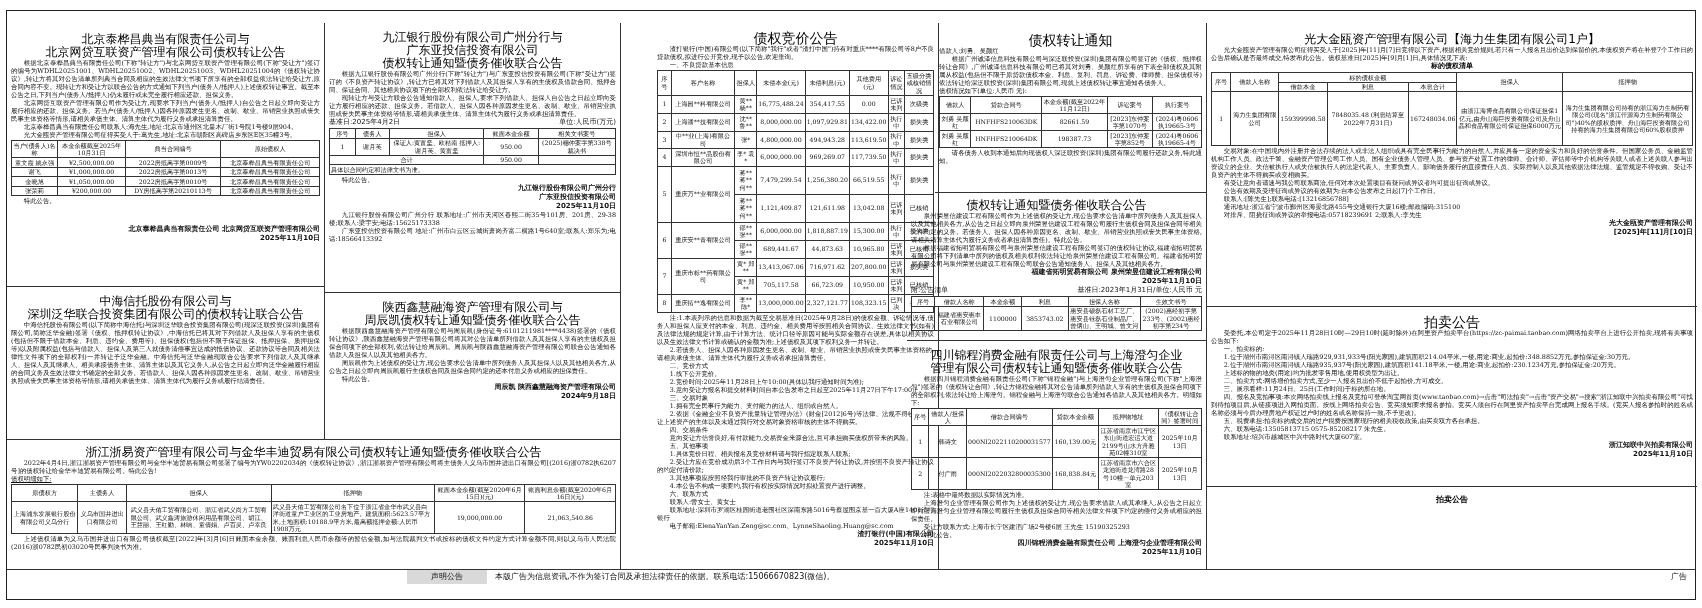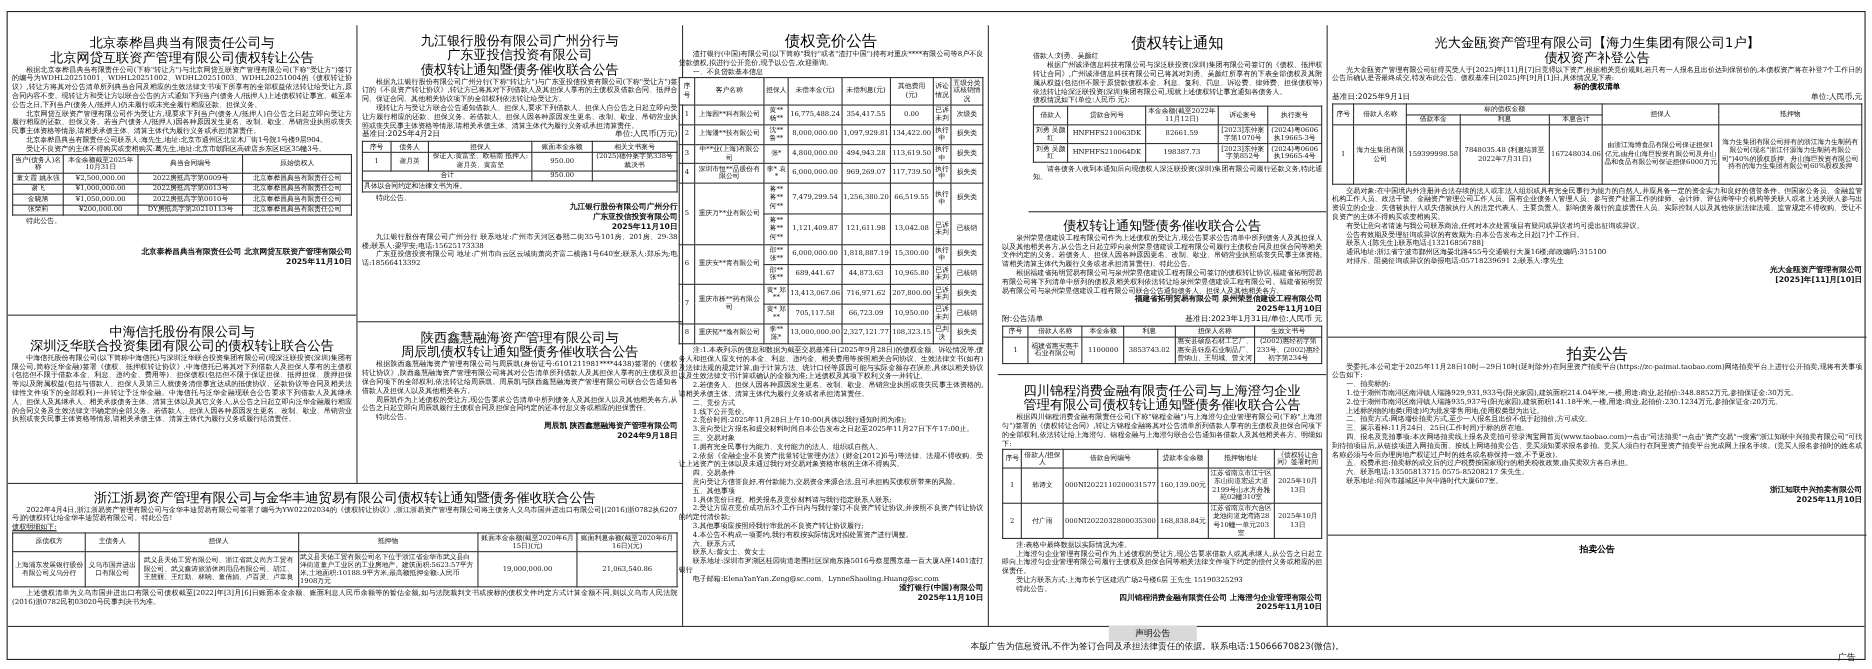--- a/index.html
+++ b/index.html
@@ -13,38 +13,38 @@
   .block:last-child { border-bottom: none; }
   .h { font-family: "DejaVu Sans", "Liberation Sans", sans-serif; text-align: center; font-size: 13px; line-height: 14px; font-weight: normal; color: #000; }
   .h.md { font-size: 12px; line-height: 13px; }
   p.t { text-indent: 2em; font-size: 6.4px; line-height: 8px; text-align: justify; }
   p.n { font-size: 6.4px; line-height: 8px; }
   .sign { font-family: "DejaVu Sans", "Liberation Sans", sans-serif; font-weight: bold; text-align: right; font-size: 7px; line-height: 9px; }
   .lbl { font-family: "DejaVu Sans", "Liberation Sans", sans-serif; font-size: 7px; line-height: 9px; display: flex; justify-content: space-between; }
   table { border-collapse: collapse; width: 100%; margin: 1px 0; }
   td, th { border: 0.8px solid #333; font-size: 6.2px; line-height: 7.5px; text-align: center; padding: 0.5px 1px; font-weight: normal; }
   th { background: #fff; }
-  .footer { position: absolute; left: 400px; top: 558px; width: 1290px; height: 16px; display: flex; align-items: center; font-family: "DejaVu Sans", "Liberation Sans", sans-serif; font-size: 8px; flex-direction: column; }
+  .footer { position: absolute; left: 400px; top: 558px; width: 1290px; height: 16px; display: flex; align-items: center; font-family: "DejaVu Sans", "Liberation Sans", sans-serif; font-size: 8px; }
   .footer .tag { background: #d9d9d9; padding: 2px 24px; margin-right: 8px; }
   .footer .ad { margin-left: auto; margin-right: 10px; }
   .bottom-rule { position: absolute; left: 0; top: 558px; width: 100%; border-top: 1.2px solid #333; }
 </style>
 </head>
 <body>
 
 <div class="page">
 
   <div class="col" style="left:0; width:318px; height:416px;">
     <div class="block" style="height:264px;">
       <div class="h md" style="margin-top:8px;">北京泰桦昌典当有限责任公司与</div>
       <div class="h md">北京网贷互联资产管理有限公司债权转让公告</div>
       <p class="t">根据北京泰桦昌典当有限责任公司(下称"转让方")与北京网贷互联资产管理有限公司(下称"受让方")签订的编号为WDHL20251001、WDHL20251002、WDHL20251003、WDHL20251004的《债权转让协议》,转让方将其对公告清单所列典当合同及相应的生效法律文书项下所享有的全部权益依法转让给受让方,原合同内容不变。现转让方和受让方以联合公告的方式通知下列当户(债务人/抵押人)上述债权转让事宜。截至本公告之日,下列当户(债务人/抵押人)仍未履行或未完全履行相应还款、担保义务。</p>
       <p class="t">北京网贷互联资产管理有限公司作为受让方,现要求下列当户(债务人/抵押人)自公告之日起立即向受让方履行相应的还款、担保义务。若当户(债务人/抵押人)因各种原因发生更名、改制、歇业、吊销营业执照或丧失民事主体资格等情形,请相关承债主体、清算主体代为履行义务或承担清算责任。</p>
       <p class="t">北京泰桦昌典当有限责任公司联系人:海先生,地址:北京市通州区北皇木厂街1号院1号楼9层904。</p>
-      <p class="t">受让不良资产的主体不得购买或变相购买:葛先生,地址:北京市朝阳区高碑店乡东区E区35幢3号。</p>
+      <p class="t">光大金瓯资产管理有限公司征得买受人于:葛先生,地址:北京市朝阳区高碑店乡东区E区35幢3号。</p>
       <table>
         <tbody>
             <tr>
           <th style="width:15%">当户(债务人)名称</th>
           <th style="width:22%">本金余额截至2025年10月31日</th>
           <th style="width:31%">典当合同编号</th>
           <th>原始债权人</th>
         </tr>
         <tr>
           <td>童文霞 姚永强</td>
@@ -158,21 +158,21 @@
             <td>武义县天佑工贸有限公司、浙江省武义尚方工贸有限公司、武义鑫涛旅游休闲用品有限公司、胡江、王慧丽、王红勤、林响、童倩娟、卢百灵、卢幸良</td>
             <td style="text-align:left">武义县天佑工贸有限公司名下位于浙江省金华市武义县白洋街道童户工业区的工业房地产。建筑面积:5623.57平方米,土地面积:10188.9平方米,最高额抵押金额:人民币1908万元</td>
             <td>19,000,000.00</td>
             <td>21,063,540.86</td>
       </tr>
     </tbody>
       </table>
     <p class="t">上述债权清单为义乌市国井进出口有限公司债权截至[2022]年[3]月[6]日账面本金余额、账面利息人民币余额等的暂估金额,如与法院裁判文书或按标的债权文件约定方式计算金额不同,则以义乌市人民法院(2016)浙0782民初03020号民事判决书为准。</p>
   </div>
 
-  <div class="col" style="left:606px; width:286px;">
+  <div class="col" style="left:646px; width:286px;">
     <div class="block" style="height:546px;">
       <div class="h" style="margin-top:6px; font-size:14px;">债权竞价公告</div>
       <p class="t">渣打银行(中国)有限公司(以下简称"我行"或者"渣打中国")持有对重庆****有限公司等8户不良贷款债权,拟进行公开竞价,现予以公告,欢迎垂询。</p>
       <p class="t">一、不良贷款基本信息</p>
       <table>
         <tbody>
             <tr>
           <th style="width:5%">序号</th>
           <th style="width:23%">客户名称</th>
           <th style="width:8%">担保人</th>
@@ -414,27 +414,22 @@
       <p class="t">受让方联系方式:上海市长宁区建滔广场2号楼6层 王先生 15190325293</p>
       <p class="t">特此公告。</p>
       <div class="sign">四川锦程消费金融有限责任公司  上海澄匀企业管理有限公司</div>
       <div class="sign">2025年11月10日</div>
     </div>
   </div>
 
   <div class="col" style="left:1200px; width:490px; border-right:none;">
     <div class="block" style="height:284px;">
       <div class="h md" style="margin-top:8px;">光大金瓯资产管理有限公司【海力生集团有限公司1户】</div>
-      <div class="h md">债权资产补登公告</div>
       <p class="t">光大金瓯资产管理有限公司征得买受人于[2025]年[11]月[7]日竞得以下资产,根据相关竞价规则,若只有一人报名且出价达到保留价的,本债权资产将在补登7个工作日的公告后确认是否最终成交,特发布此公告。债权基准日[2025]年[9]月[1]日,具体情况见下表:</p>
       <div class="h" style="font-size:7px; line-height:9px; font-weight:bold;">标的债权清单</div>
-      <div class="lbl">
-        <span>基准日:2025年9月1日</span>
-        <span>单位:人民币,元</span>
-      </div>
       <table>
         <tbody>
             <tr>
           <th rowspan="2" style="width:4%">序号</th>
           <th rowspan="2" style="width:10%">借款人名称</th>
           <th colspan="3">标的债权金额</th>
           <th rowspan="2" style="width:22%">担保人</th>
           <th rowspan="2" style="width:27%">抵押物</th>
         </tr>
         <tr>

